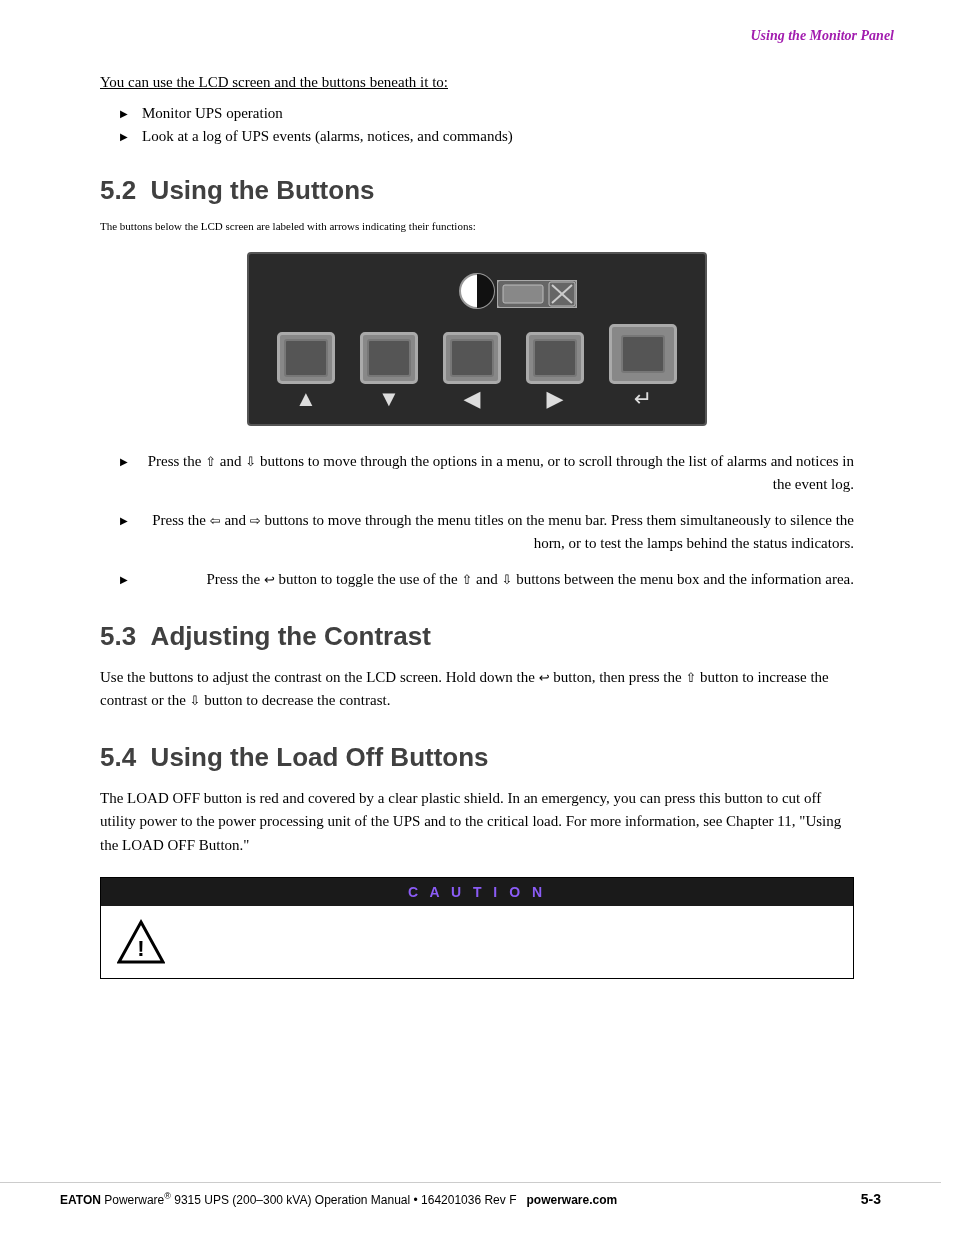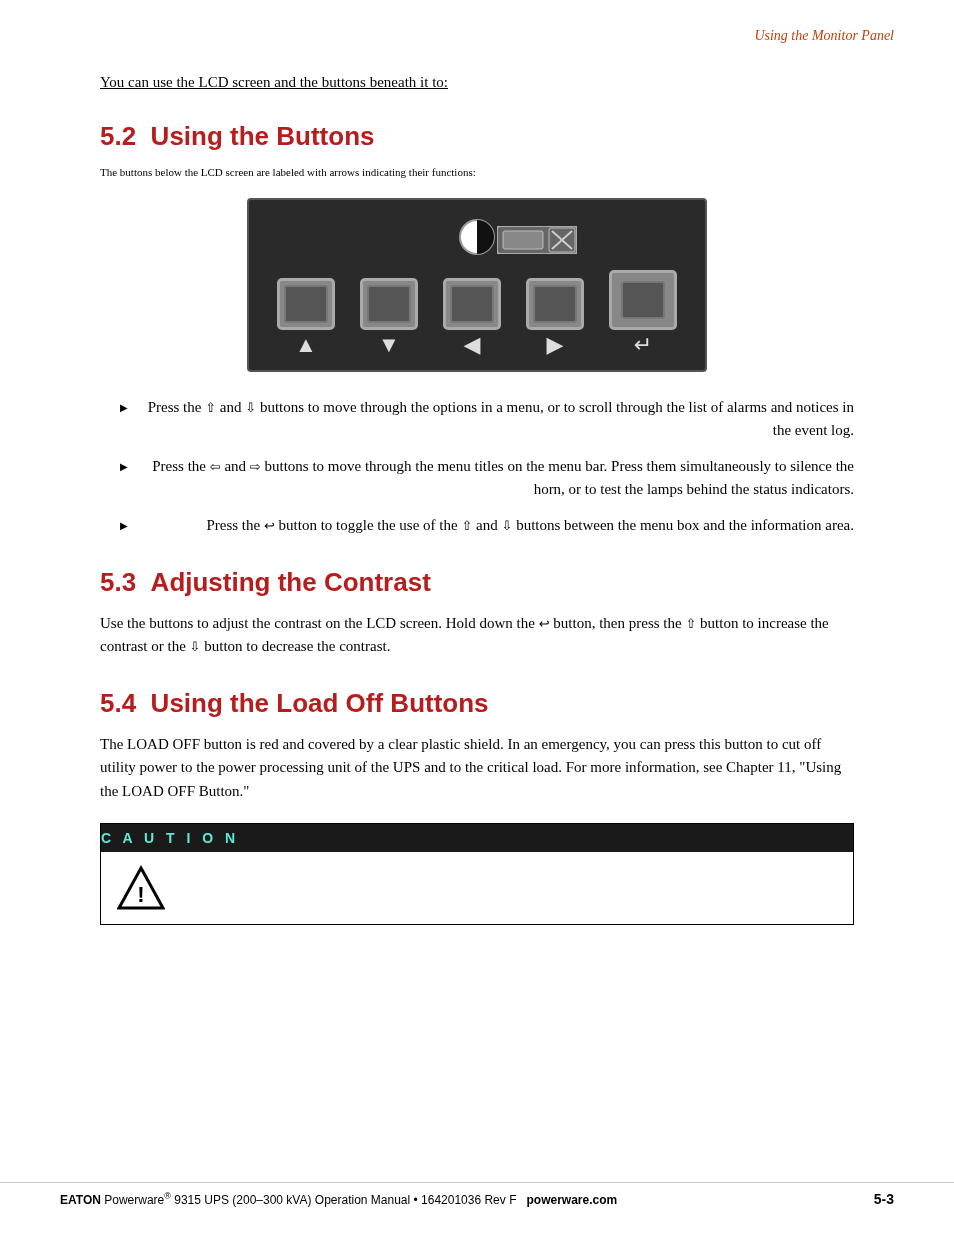--- a/index.html
+++ b/index.html
@@ -19,21 +19,22 @@
       padding: 0;
       position: relative;
     }
 
     
     .page-header {
       text-align: right;
       padding: 28px 60px 10px 60px;
       font-style: italic;
       font-size: 14px;
-      color: #c2410c;
+      color: #a21caf;
+      font-weight: bold;
     }
 
     
     .content {
       padding: 20px 100px 60px 100px;
     }
 
     
     .intro-para {
       font-size: 15px;
@@ -59,21 +60,21 @@
       left: 0;
       font-size: 10px;
       top: 3px;
     }
 
     
     .section-heading {
       font-family: Arial, Helvetica, sans-serif;
       font-size: 26px;
       font-weight: bold;
-      color: #b91c1c;
+      color: #404040;
       margin-bottom: 14px;
       margin-top: 30px;
     }
 
     .section-subtext {
       font-size: 11px;
       margin-bottom: 18px;
     }
 
     
@@ -175,27 +176,27 @@
     }
 
     
     .caution-container {
       border: 1.5px solid #000;
       margin-top: 20px;
     }
 
     .caution-header {
       background: #1a1a1a;
-      color: #5eead4;
-      text-align: left;
+      color: #8b5cf6;
+      text-align: center;
       font-family: Arial, Helvetica, sans-serif;
       font-size: 14px;
       letter-spacing: 4px;
       font-weight: bold;
-      padding: 6px 0;
+      padding: 6px 12px;
     }
 
     .caution-body {
       display: flex;
       align-items: flex-start;
       padding: 12px 16px;
       gap: 16px;
       border-top: none;
     }
 
@@ -213,21 +214,21 @@
     .caution-text {
       font-size: 14px;
       line-height: 1.5;
     }
 
     
     .page-footer {
       position: absolute;
       bottom: 28px;
       left: 0;
-      right: 0;
+      right: 13px;
       padding: 0 60px;
       display: flex;
       justify-content: space-between;
       align-items: center;
       font-family: Arial, Helvetica, sans-serif;
       font-size: 12px;
       border-top: 1px solid #ccc;
       padding-top: 8px;
     }
 
@@ -244,20 +245,28 @@
 <div class="page-container">
 
   <div class="page-header">
     <em>Using the Monitor Panel</em>
   </div>
 
   <div class="content">
 
     <p class="intro-para">You can use the LCD screen and the buttons beneath it to:</p>
 
+    <ul class="bullet-list">
+      <li>
+        <span>Monitor UPS operation</span>
+      </li>
+      <li>
+        <span>Look at a log of UPS events (alarms, notices, and commands)</span>
+      </li>
+    </ul>
 
     <div>
       <h2 class="section-heading">
         <span>5.2</span>&nbsp;&nbsp;<span>Using the Buttons</span>
       </h2>
       <p class="section-subtext">The buttons below the LCD screen are labeled with arrows indicating their functions:</p>
 
       <div class="button-diagram">
         <div class="diagram-box">
 

